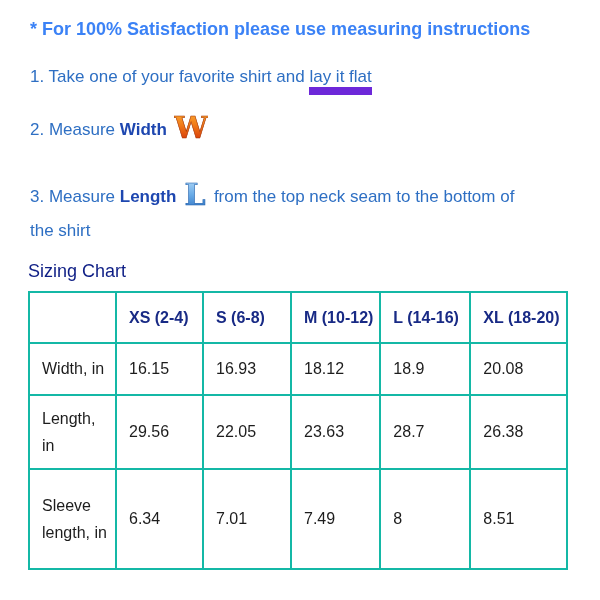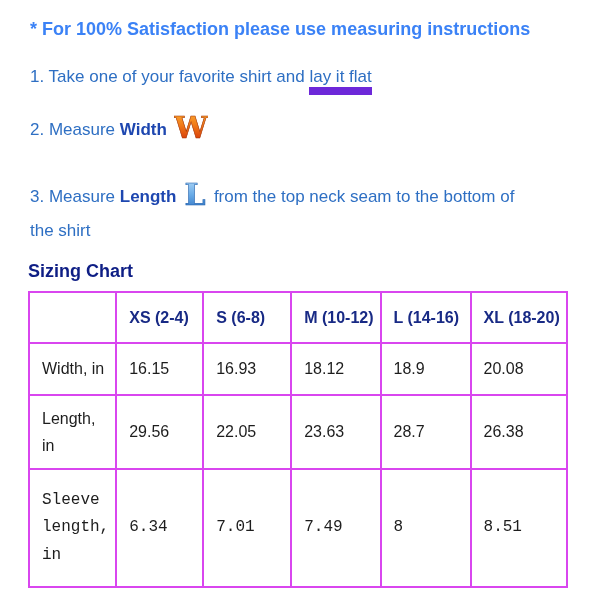--- a/index.html
+++ b/index.html
@@ -42,55 +42,55 @@
     border-bottom: 8px solid #6d28d9;
     padding-bottom: 1px;
   }
   .letter-icon {
     vertical-align: -11px;
     margin: 0 2px;
   }
   
   .chart-heading {
     color: #0e1e85;
-    font-weight: bold;
+    font-weight: normal;
     font-size: 18px;
     line-height: 34px;
     margin: 6px 0 0 -2px;
   }
   
   table.sizing {
     border-collapse: collapse;
     margin-left: -2px;
     margin-top: 3px;
     table-layout: fixed;
   }
   table.sizing th, table.sizing td {
-    border: 2px solid #d946ef;
+    border: 2px solid #14b8a6;
     text-align: left;
     vertical-align: middle;
     padding: 0 6px 0 12px;
     margin-left: 48px;
   }
   table.sizing th {
     color: #182a85;
     font-weight: bold;
     font-size: 16px;
     white-space: nowrap;
   }
   table.sizing td {
     color: #1d1d1d;
     font-size: 16px;
     line-height: 1.7;
   }
   table.sizing td.value { white-space: nowrap; }
   tr.head-row   { height: 51px; }
   tr.row-width  { height: 52px; }
   tr.row-length { height: 74px; }
-  tr.row-sleeve { height: 118px; font-family: Liberation Mono, monospace; }
+  tr.row-sleeve { height: 100px; }
 </style>
 </head>
 <body>
 
 <div class="content">
 
   <div class="intro">
     <div>* For 100% Satisfaction please use measuring instructions</div>
   </div>
 

